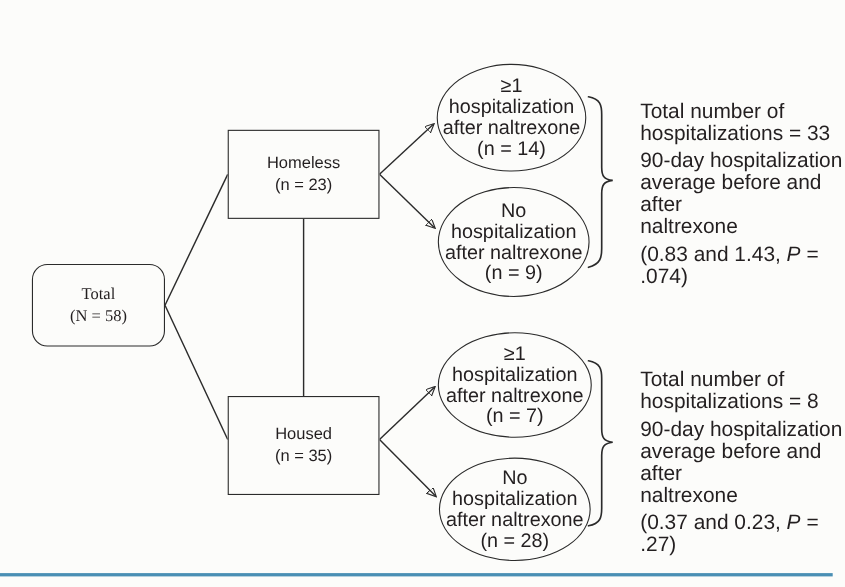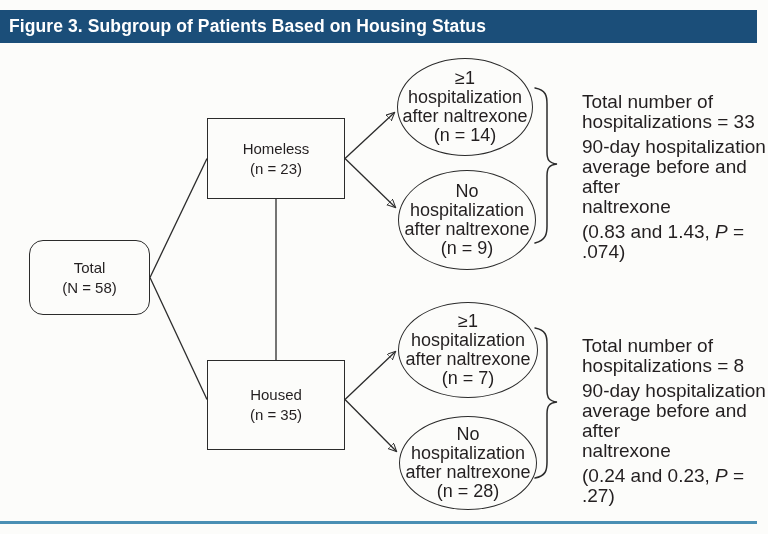--- a/index.html
+++ b/index.html
@@ -46,21 +46,21 @@
   .node {
     position: absolute;
     border: 1.4px solid var(--stroke);
     background: var(--background);
     display: flex; align-items: center; justify-content: center;
     text-align: center;
   }
   .node .node-label { white-space: pre-line; font-size: 15px; line-height: 20px; }
   .ellipse { border-radius: 50%; }
   .ellipse .node-label { font-size: 18px; line-height: 19px; }
-  .round-rect { border-radius: 14px; }
+  .round-rect { border-radius: 14px; font-family: Liberation Serif, serif; }
 
   #node-total    { left: 29px;  top: 240px; width: 121px; height: 75px; }
   #node-homeless { left: 207px; top: 118px; width: 138px; height: 81px; }
   #node-housed   { left: 207px; top: 360px; width: 138px; height: 90px; }
 
   #node-homeless-hosp   { left: 397px; top: 58px;  width: 136px; height: 98px;  }
   #node-homeless-nohosp { left: 398px; top: 170px; width: 138px; height: 100px; }
   #node-housed-hosp     { left: 398px; top: 302px; width: 140px; height: 96px;  }
   #node-housed-nohosp   { left: 399px; top: 416px; width: 138px; height: 94px;  }
 
@@ -73,23 +73,20 @@
   .annot-para { white-space: pre-line; }
   .annot-para + .annot-para { margin-top: 5px; }
   .annot-stat { white-space: normal; }
   .annot-stat .italic { font-style: italic; }
 </style>
 </head>
 <body>
 
 <div class="stage">
 
-  <div class="title-bar">
-    <span class="title">Figure 3. Subgroup of Patients Based on Housing Status</span>
-  </div>
 
   <svg class="connectors" viewBox="0 0 768 534">
     <defs>
       <marker id="arrow" markerWidth="9" markerHeight="9" refX="7.5" refY="4" orient="auto" markerUnits="userSpaceOnUse">
         <path d="M0,0 L8.5,4 L0,8 z" fill="#2B2B2B" stroke="none"></path>
       </marker>
     </defs>
 
     <line x1="150" y1="277.5" x2="207" y2="158.5" stroke-width="1.3"></line>
     <line x1="150" y1="277.5" x2="207" y2="399.5" stroke-width="1.3"></line>
@@ -153,18 +150,18 @@
 naltrexone</div>
     <div class="annot-para annot-stat"><span>(0.83 and 1.43, </span><span class="italic">P</span><span> = .074)</span></div>
   </div>
 
   <div class="annotation" id="annot-housed">
     <div class="annot-para">Total number of
 hospitalizations = 8</div>
     <div class="annot-para">90-day hospitalization
 average before and after
 naltrexone</div>
-    <div class="annot-para annot-stat"><span>(0.24 and 0.23, </span><span class="italic">P</span><span> = .27)</span></div>
+    <div class="annot-para annot-stat"><span>(0.37 and 0.23, </span><span class="italic">P</span><span> = .27)</span></div>
   </div>
 
   <div class="bottom-rule"></div>
 
 </div>
 
 </body></html>

